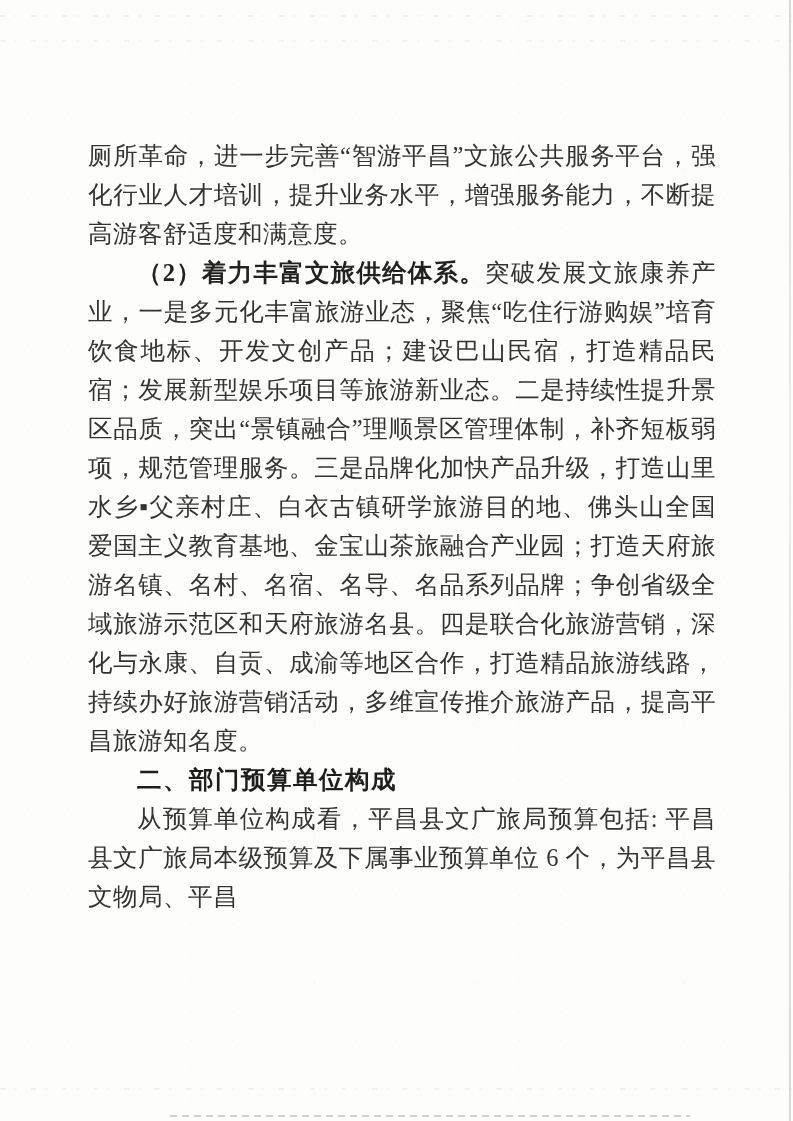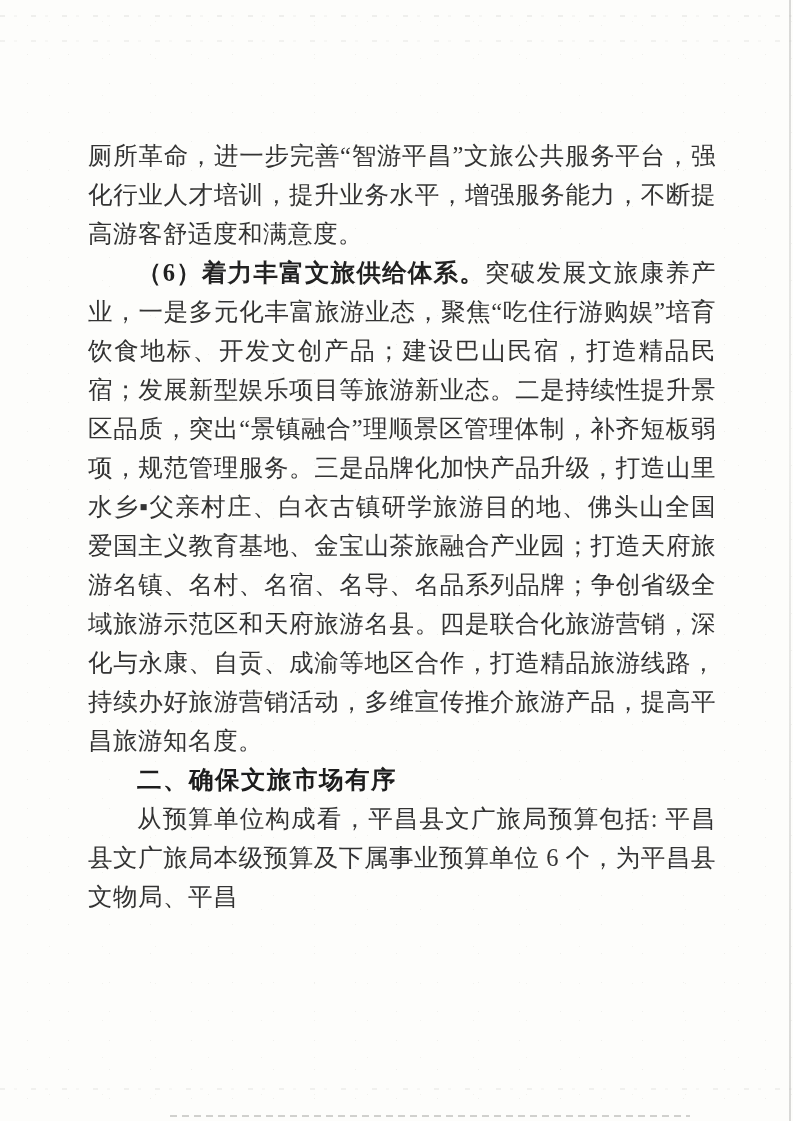--- a/index.html
+++ b/index.html
@@ -103,24 +103,24 @@
 
 <div class="page">
 
   <div class="artifact-h top1"></div>
   <div class="artifact-h top2"></div>
 
   <div class="content">
 
     <p>厕所革命，进一步完善“智游平昌”文旅公共服务平台，强化行业人才培训，提升业务水平，增强服务能力，不断提高游客舒适度和满意度。</p>
 
-    <p class="indent"><span class="lead">（6）着力丰富文旅供给体系。</span><span>突破发展文旅康养产业，一是多元化丰富旅游业态，聚焦“吃住行游购娱”培育饮食地标、开发文创产品；建设巴山民宿，打造精品民宿；发展新型娱乐项目等旅游新业态。二是持续性提升景区品质，突出“景镇融合”理顺景区管理体制，补齐短板弱项，规范管理服务。三是品牌化加快产品升级，打造山里水乡▪父亲村庄、白衣古镇研学旅游目的地、佛头山全国爱国主义教育基地、金宝山茶旅融合产业园；打造天府旅游名镇、名村、名宿、名导、名品系列品牌；争创省级全域旅游示范区和天府旅游名县。四是联合化旅游营销，深化与永康、自贡、成渝等地区合作，打造精品旅游线路，持续办好旅游营销活动，多维宣传推介旅游产品，提高平昌旅游知名度。</span></p>
+    <p class="indent"><span class="lead">（2）着力丰富文旅供给体系。</span><span>突破发展文旅康养产业，一是多元化丰富旅游业态，聚焦“吃住行游购娱”培育饮食地标、开发文创产品；建设巴山民宿，打造精品民宿；发展新型娱乐项目等旅游新业态。二是持续性提升景区品质，突出“景镇融合”理顺景区管理体制，补齐短板弱项，规范管理服务。三是品牌化加快产品升级，打造山里水乡▪父亲村庄、白衣古镇研学旅游目的地、佛头山全国爱国主义教育基地、金宝山茶旅融合产业园；打造天府旅游名镇、名村、名宿、名导、名品系列品牌；争创省级全域旅游示范区和天府旅游名县。四是联合化旅游营销，深化与永康、自贡、成渝等地区合作，打造精品旅游线路，持续办好旅游营销活动，多维宣传推介旅游产品，提高平昌旅游知名度。</span></p>
 
 
-    <p class="heading">二、确保文旅市场有序</p>
+    <p class="heading">二、部门预算单位构成</p>
 
     <p class="indent">从预算单位构成看，平昌县文广旅局预算包括: 平昌县文广旅局本级预算及下属事业预算单位 6 个，为平昌县文物局、平昌</p>
 
   </div>
 
   <div class="artifact-h bottom1"></div>
   <div class="artifact-h bottom2"></div>
   <div class="artifact-v-right"></div>
 
 </div>

